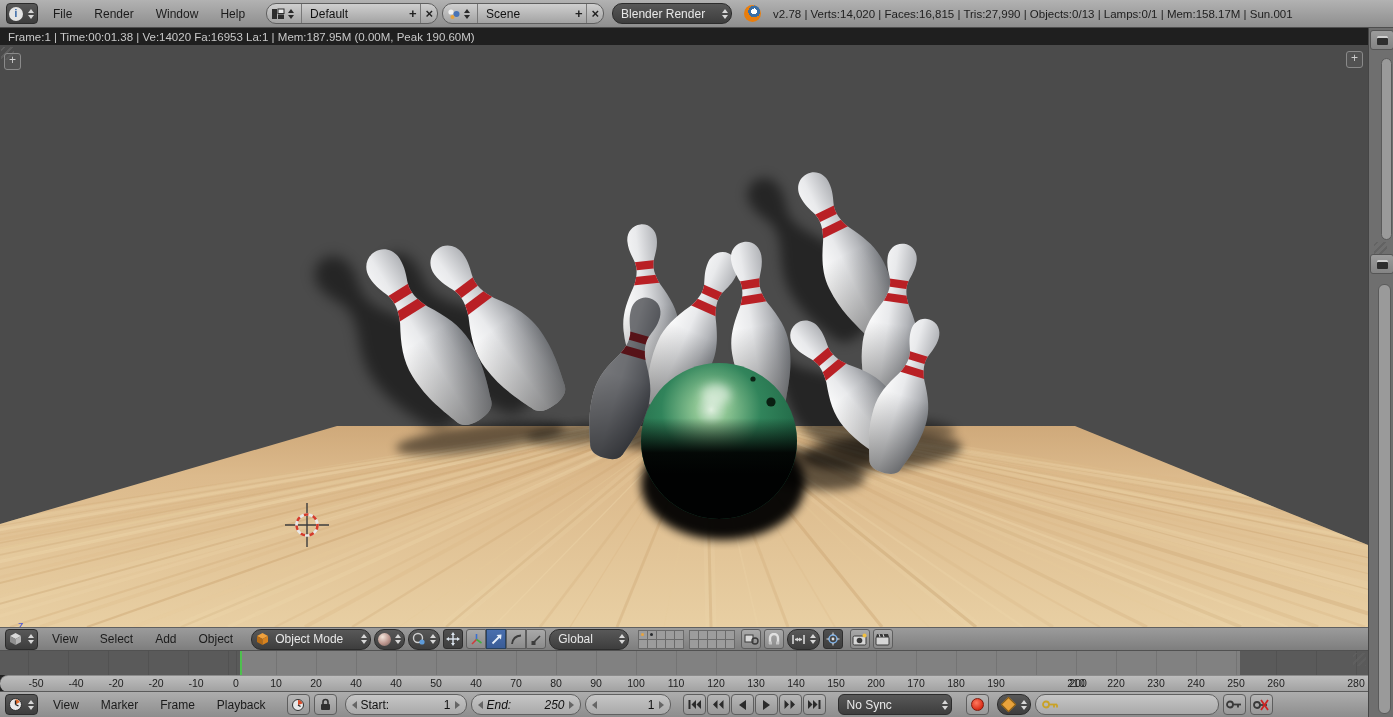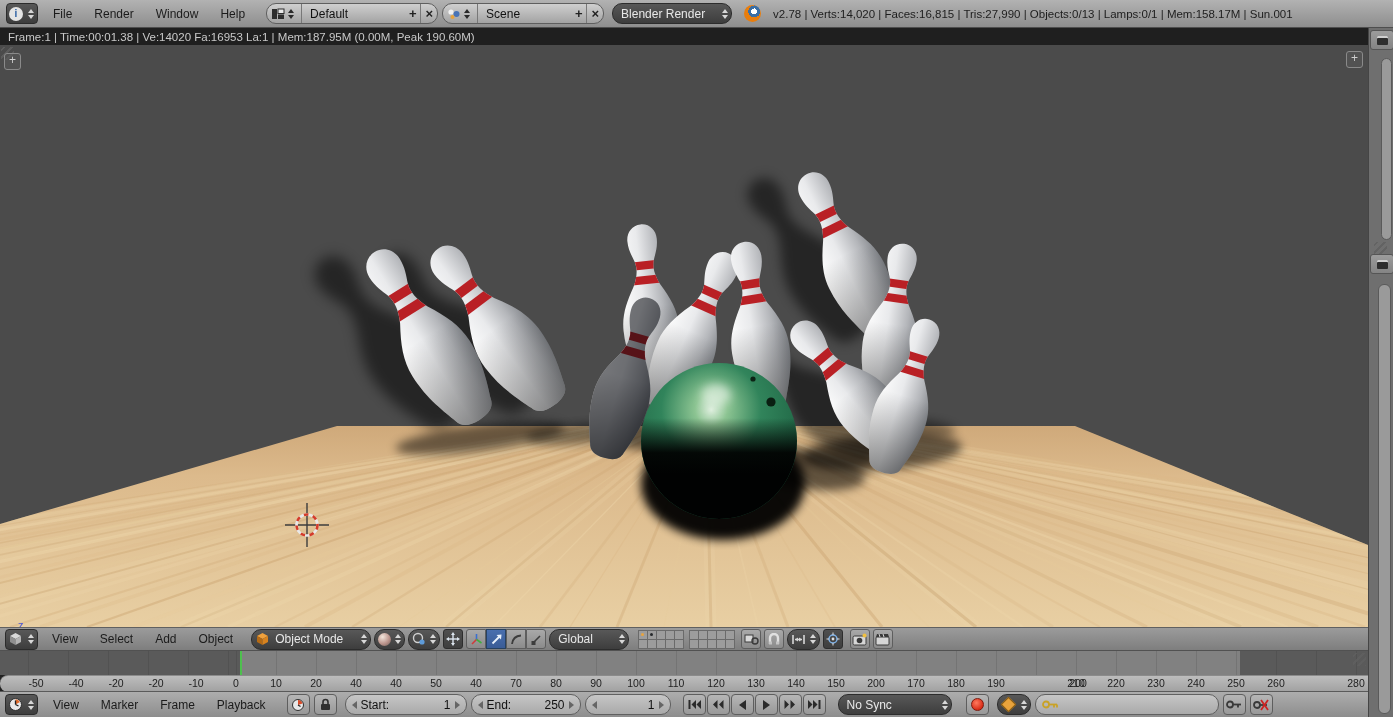--- a/index.html
+++ b/index.html
@@ -606,21 +606,21 @@
           <rect x="1" y="6" width="9" height="6" rx="1" fill="#2f2f2f"></rect>
           <path d="M3,6 V4 a2.5,2.5 0 0 1 5,0 V6" fill="none" stroke="#2f2f2f" stroke-width="1.6"></path>
         </svg>
     </div>
     <div class="numfield" style="width:108px;margin-left:4px;">
       <span class="arr l"></span>
       <span>Start:</span>
       <span class="val" style="flex:1;">1</span>
       <span class="arr r"></span>
     </div>
-    <div class="numfield" style="width:96px;">
+    <div class="numfield" style="width:96px;font-style:italic;">
       <span class="arr l"></span>
       <span>End:</span>
       <span class="val" style="flex:1;">250</span>
       <span class="arr r"></span>
     </div>
     <div class="numfield" style="width:72px;">
       <span class="arr l"></span>
       <span class="val" style="flex:1;">1</span>
       <span class="arr r"></span>
     </div>
@@ -655,21 +655,21 @@
           </svg>
         </div>
       <div class="tbtn">
           <svg width="13" height="9">
             <polygon points="0,0 4.5,4.5 0,9" fill="#2a2a2a"></polygon>
             <polygon points="5,0 9.5,4.5 5,9" fill="#2a2a2a"></polygon>
             <rect x="10.5" y="0" width="2" height="9" fill="#2a2a2a"></rect>
           </svg>
         </div>
     </div>
-    <div class="pill dark" style="width:112px;margin-left:8px;">
+    <div class="pill dark" style="width:112px;margin-left:8px;border-radius:6px;">
       <span class="txt" style="flex:1;">No Sync</span>
       <span class="spin">
           <i class="up"></i>
           <i class="dn"></i>
         </span>
     </div>
     <div class="tbtn" style="margin-left:10px;">
       <span id="rec-dot"></span>
     </div>
     <div class="pill dark iconpill" style="margin-left:4px;">

